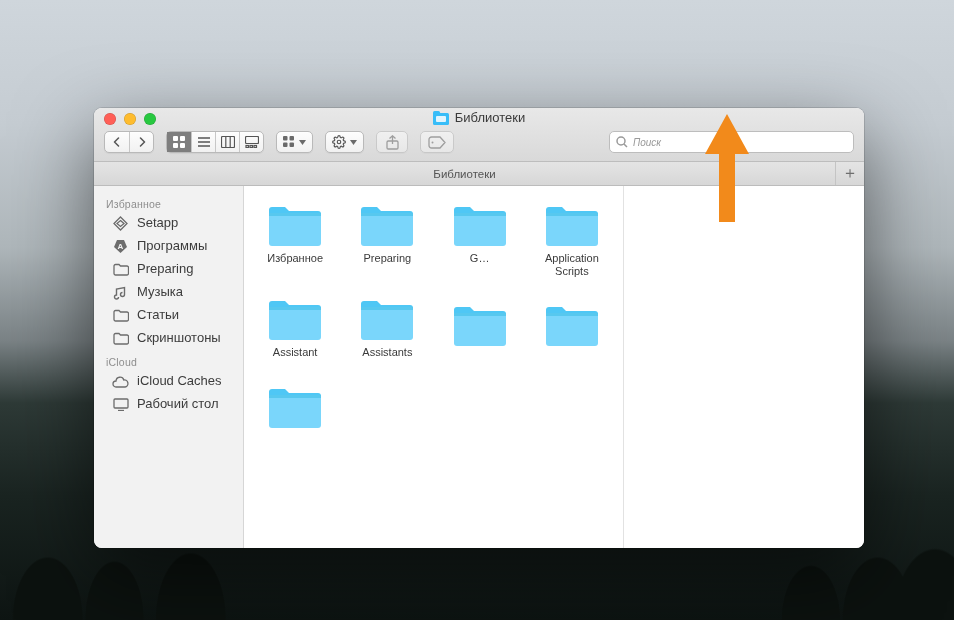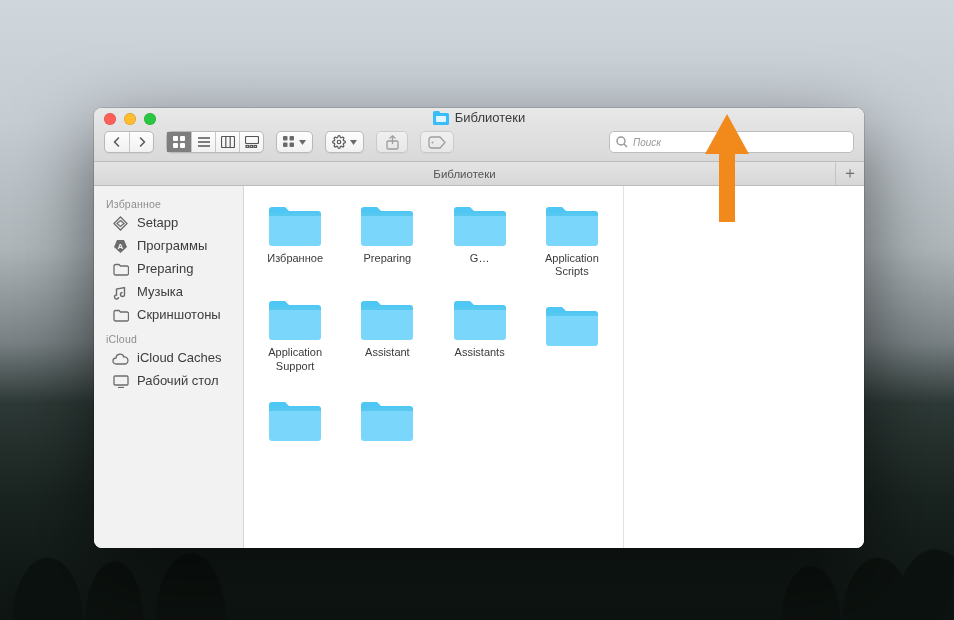--- a/index.html
+++ b/index.html
@@ -255,20 +255,28 @@
             </svg>
           </span>
         <span>Музыка</span>
       </div>
       <div class="sb-item">
         <span class="ic">
             <svg width="16" height="13" viewBox="0 0 16 13" fill="none" stroke="#6c6c6c" stroke-width="1.3">
               <path d="M1 3a1.5 1.5 0 0 1 1.5-1.5H6L7.5 3H14A1.5 1.5 0 0 1 15.5 4.5v6A1.5 1.5 0 0 1 14 12H2.5A1.5 1.5 0 0 1 1 10.5z"></path>
             </svg>
           </span>
+        <span>Статьи</span>
+      </div>
+      <div class="sb-item">
+        <span class="ic">
+            <svg width="16" height="13" viewBox="0 0 16 13" fill="none" stroke="#6c6c6c" stroke-width="1.3">
+              <path d="M1 3a1.5 1.5 0 0 1 1.5-1.5H6L7.5 3H14A1.5 1.5 0 0 1 15.5 4.5v6A1.5 1.5 0 0 1 14 12H2.5A1.5 1.5 0 0 1 1 10.5z"></path>
+            </svg>
+          </span>
         <span>Скриншотоны</span>
       </div>
 
       <div class="sb-heading">iCloud</div>
       <div class="sb-item">
         <span class="ic">
             <svg width="17" height="12" viewBox="0 0 17 12" fill="none" stroke="#6c6c6c" stroke-width="1.3">
               <path d="M13 11H4a3 3 0 0 1 0-6 4 4 0 0 1 7.8-1A3 3 0 0 1 13 11z"></path>
             </svg>
           </span>
@@ -318,28 +326,20 @@
 
   <div class="item">
     <svg class="folder" viewBox="0 0 58 46">
       <path d="M3 8a3 3 0 0 1 3-3h13l4 4h29a3 3 0 0 1 3 3v1H3z" fill="#4fc7f5"></path>
       <rect x="3" y="11" width="52" height="33" rx="3" fill="#7ad6fb"></rect>
       <rect x="3" y="11" width="52" height="3" fill="#57c8ef"></rect>
     </svg>
     <div class="name">Application Scripts</div>
   </div>
 
-  <div class="item">
-    <svg class="folder" viewBox="0 0 58 46">
-      <path d="M3 8a3 3 0 0 1 3-3h13l4 4h29a3 3 0 0 1 3 3v1H3z" fill="#4fc7f5"></path>
-      <rect x="3" y="11" width="52" height="33" rx="3" fill="#7ad6fb"></rect>
-      <rect x="3" y="11" width="52" height="3" fill="#57c8ef"></rect>
-    </svg>
-    <div class="name">Application Support</div>
-  </div>
 
   <div class="item">
     <svg class="folder" viewBox="0 0 58 46">
       <path d="M3 8a3 3 0 0 1 3-3h13l4 4h29a3 3 0 0 1 3 3v1H3z" fill="#4fc7f5"></path>
       <rect x="3" y="11" width="52" height="33" rx="3" fill="#7ad6fb"></rect>
       <rect x="3" y="11" width="52" height="3" fill="#57c8ef"></rect>
     </svg>
     <div class="name">Assistant</div>
   </div>
 

